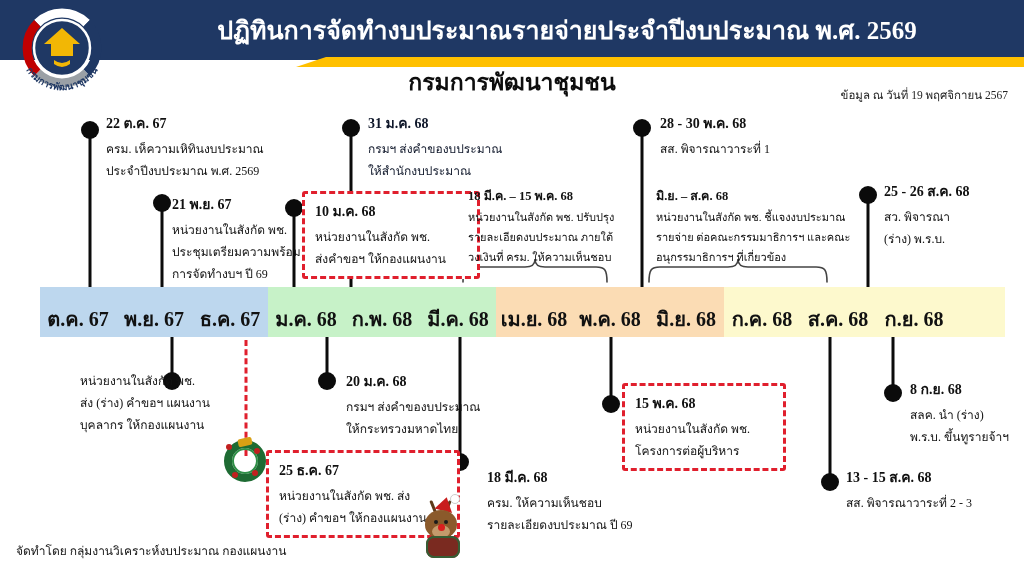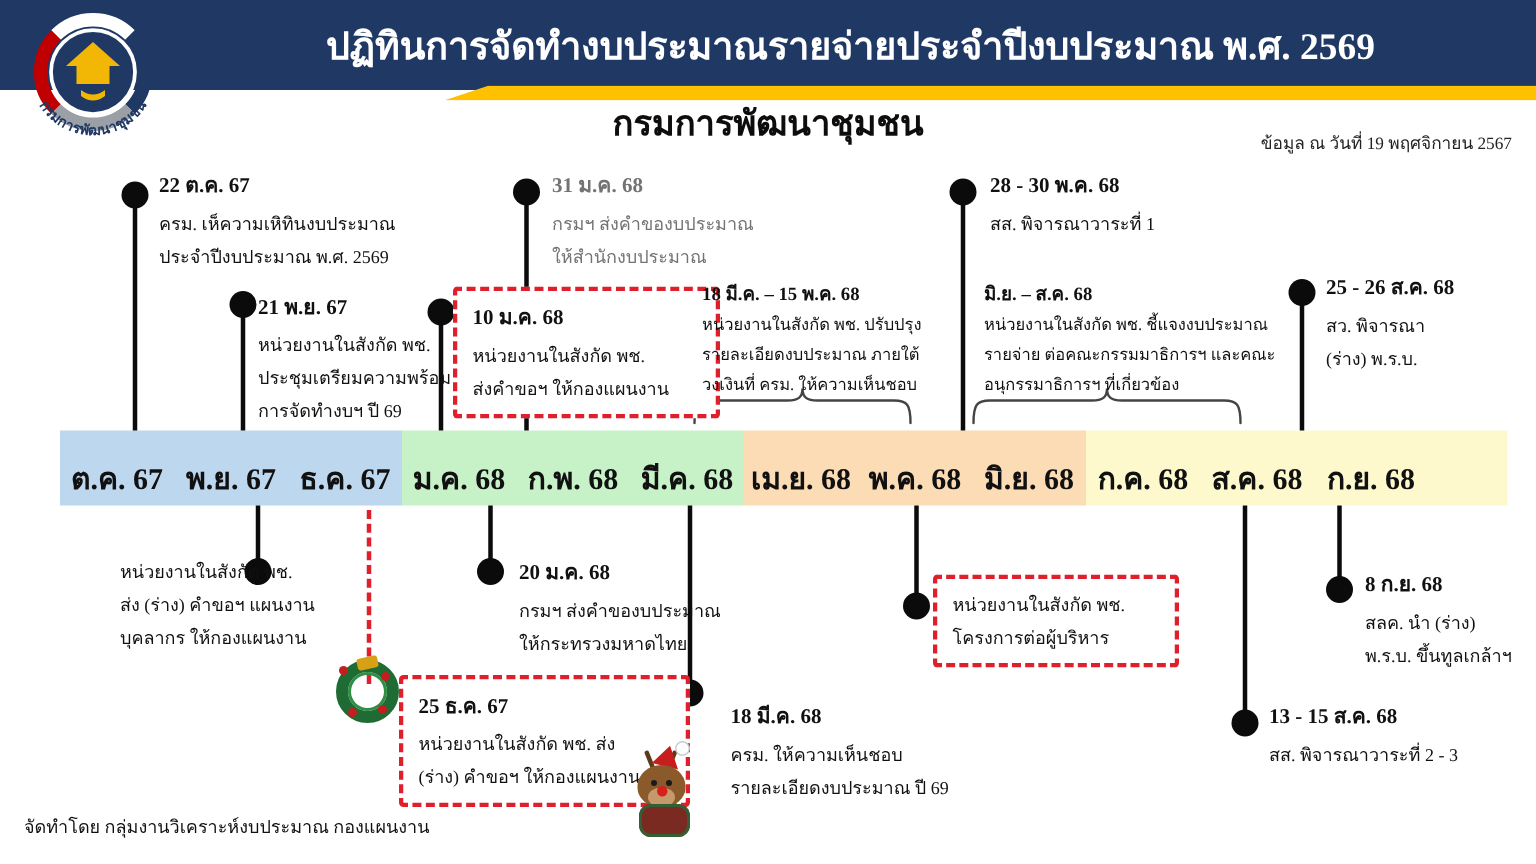--- a/index.html
+++ b/index.html
@@ -30,21 +30,21 @@
     transform:translate(-50%,-50%);}
   .stem{position:absolute;width:3px;background:#0b0b0b;transform:translateX(-50%);}
   .red-connector{position:absolute;width:0;border-left:3px dashed #E01F2D;transform:translateX(-50%);}
   .brace{position:absolute;}
   
   .ev{position:absolute;}
   .ev-date{font-size:14px;font-weight:bold;color:#111;white-space:nowrap;margin-bottom:4px;}
   .ev-line{font-size:12px;color:#111;white-space:nowrap;line-height:1.85;}
   .ev.small .ev-date{font-size:12.5px;margin-bottom:2px;}
   .ev.small .ev-line{font-size:11px;line-height:1.8;}
-  .ev.pink .ev-date,.ev.pink .ev-line{color:#737373;}
+  .ev.pink .ev-date,.ev.pink .ev-line{color:#0f172a;}
   .red-box{position:absolute;border:3px dashed #E01F2D;border-radius:3px;background:#ffffff;
     padding:6px 10px;}
   .footer-credit{position:absolute;left:16px;top:541px;font-size:12px;color:#111;white-space:nowrap;}
   
   .wreath{position:absolute;left:224px;top:440px;width:42px;height:42px;}
   .wreath .ring{position:absolute;left:0;top:0;width:26px;height:26px;border:8px solid #1e6b33;
     border-radius:50%;box-shadow:inset 0 0 0 2px #2f8f47;}
   .wreath .berry{position:absolute;width:6px;height:6px;border-radius:50%;background:#c21f1f;}
   .wreath .bow{position:absolute;left:14px;top:-2px;width:14px;height:8px;background:#d8a014;
     border-radius:2px;transform:rotate(-12deg);}
@@ -221,33 +221,34 @@
     <div class="ev-line">ให้กระทรวงมหาดไทย</div>
   </div>
 
   <div class="ev" style="left:487px;top:466px">
     <div class="ev-date">18 มี.ค. 68</div>
     <div class="ev-line">ครม. ให้ความเห็นชอบ</div>
     <div class="ev-line">รายละเอียดงบประมาณ ปี 69</div>
   </div>
 
   <div class="red-box" style="left:622px;top:383px;width:138px">
+    <div class="ev-date">15 พ.ค. 68</div>
     <div class="ev-line">หน่วยงานในสังกัด พช.</div>
     <div class="ev-line">โครงการต่อผู้บริหาร</div>
   </div>
 
   <div class="ev" style="left:846px;top:466px">
     <div class="ev-date">13 - 15 ส.ค. 68</div>
     <div class="ev-line">สส. พิจารณาวาระที่ 2 - 3</div>
   </div>
 
   <div class="ev" style="left:910px;top:378px">
     <div class="ev-date">8 ก.ย. 68</div>
     <div class="ev-line">สลค. นำ (ร่าง)</div>
-    <div class="ev-line">พ.ร.บ. ขึ้นทูลเกล้าฯ</div>
+    <div class="ev-line">พ.ร.บ. ขึ้นทูรายจ้าฯ</div>
   </div>
 
   <div class="wreath">
     <span class="ring"></span>
     <span class="berry" style="left:2px;top:4px"></span>
     <span class="berry" style="left:30px;top:8px"></span>
     <span class="berry" style="left:8px;top:32px"></span>
     <span class="berry" style="left:28px;top:30px"></span>
     <span class="bow"></span>
   </div>

